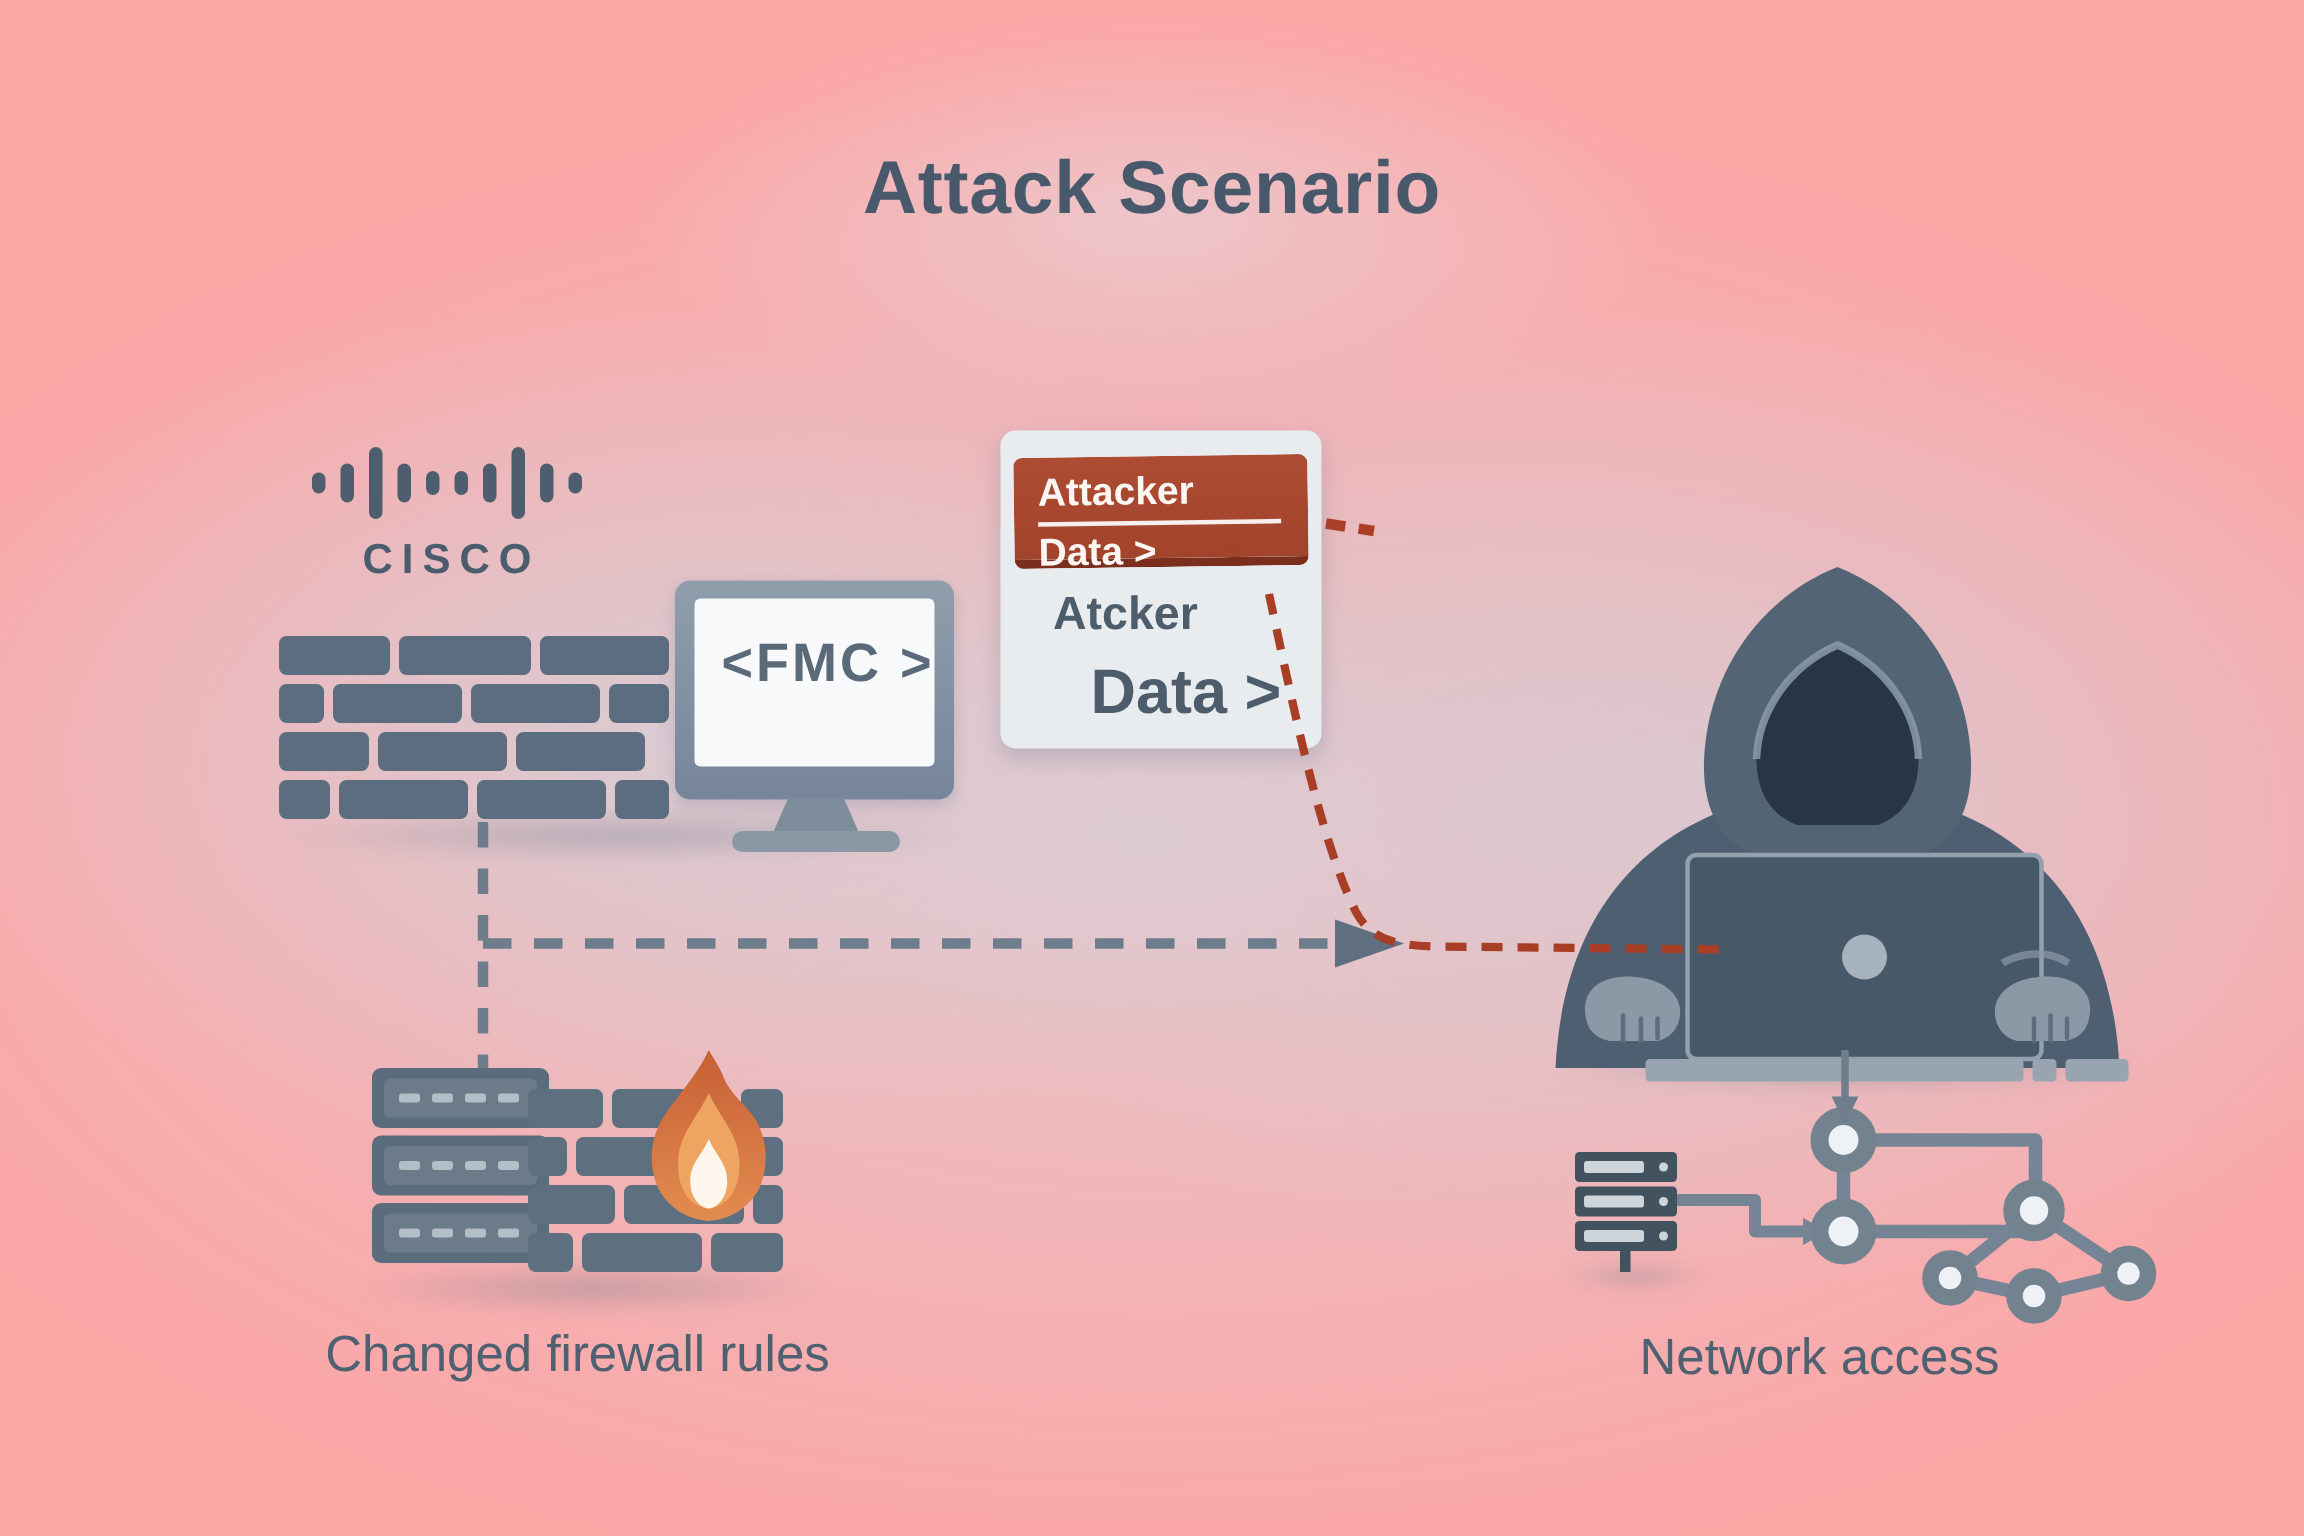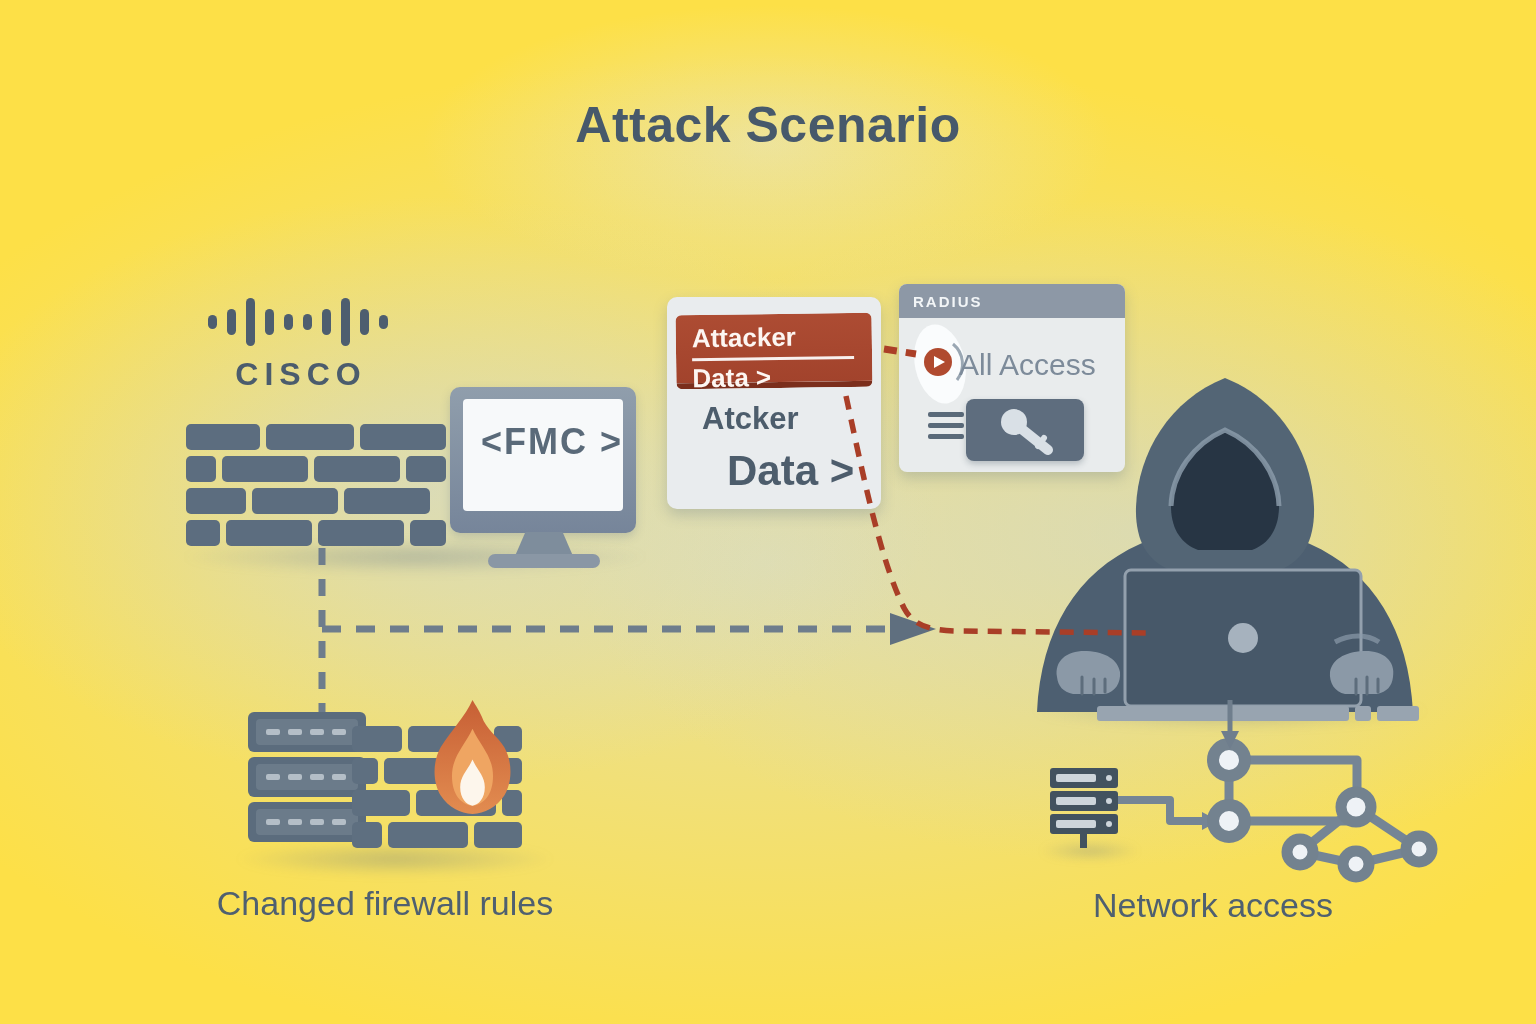--- a/index.html
+++ b/index.html
@@ -1,18 +1,18 @@
 <!DOCTYPE html>
 <html><head>
 <meta charset="utf-8">
 <style>
   html,body{margin:0;padding:0;background:#eef1f4;}
   #canvas{
     position:relative;width:1536px;height:1024px;margin:0 auto;
-    background:#fde047;overflow:hidden;
+    background:#fca5a5;overflow:hidden;
     font-family:"Liberation Sans",sans-serif;
   }
   #canvas::before{
     content:"";position:absolute;inset:0;
     background-image:
       radial-gradient(ellipse 46% 40% at 28% 48%, rgba(203,216,227,.55), transparent 72%),
       radial-gradient(ellipse 50% 44% at 74% 52%, rgba(201,214,226,.50), transparent 74%),
       radial-gradient(ellipse 78% 62% at 50% 55%, rgba(213,224,233,.55), transparent 80%),
       radial-gradient(ellipse 30% 18% at 50% 14%, rgba(224,232,239,.45), transparent 75%);
   }
@@ -21,35 +21,35 @@
     position:absolute;border-radius:50%;
     background:radial-gradient(closest-side, rgba(96,115,132,.32), rgba(96,115,132,0));
     filter:blur(5px);
   }
   .title{
     position:absolute;top:96px;left:0;width:100%;text-align:center;
     font-size:50px;font-weight:600;color:#47596b;letter-spacing:.5px;
   }
   
   .cisco{position:absolute;left:206px;top:296px;width:190px;text-align:center;}
-  .cisco-word{font-size:32px;font-weight:700;letter-spacing:6px;color:#4b5c6d;margin-top:4px;}
+  .cisco-word{font-size:28px;font-weight:700;letter-spacing:6px;color:#4b5c6d;margin-top:4px;}
   
   .wall{position:absolute;}
   
   .monitor{position:absolute;left:450px;top:387px;width:186px;height:146px;
     background:linear-gradient(#909eac,#76859a);border-radius:10px;
     box-shadow:0 4px 10px rgba(90,110,130,.25);}
   .monitor .screen{position:absolute;left:13px;top:12px;right:13px;bottom:22px;
     background:#f7f9fa;border-radius:4px;display:flex;align-items:flex-start;justify-content:flex-end;}
   .monitor .screen span{margin-top:22px;font-size:36px;font-weight:700;letter-spacing:2px;color:#5a6a79;}
   .monitor-stand{position:absolute;left:515px;top:532px;width:58px;height:24px;
     background:#7e8d9c;clip-path:polygon(18% 0,82% 0,100% 100%,0 100%);}
   .monitor-base{position:absolute;left:488px;top:554px;width:112px;height:14px;border-radius:7px;background:#8a97a5;}
   
-  .attacker-card{position:absolute;left:667px;top:297px;width:214px;height:212px;
+  .attacker-card{position:absolute;left:667px;top:287px;width:214px;height:212px;
     background:#e9eceee8;background:#e9ecee;border-radius:10px;
     box-shadow:0 6px 14px rgba(90,110,130,.28);}
   .attacker-banner{position:absolute;left:9px;top:17px;width:196px;height:74px;
     background:linear-gradient(#ad4c33,#a2432c);border-radius:6px;
     border-bottom:6px solid #7b2e1c;transform:rotate(-0.8deg);
     padding:8px 0 0 16px;box-sizing:border-box;color:#fdf6f2;}
   .attacker-banner .b1{display:block;font-size:26px;font-weight:600;
     border-bottom:3px solid rgba(255,255,255,.92);padding-bottom:4px;width:90%;}
   .attacker-banner .b2{display:block;font-size:26px;font-weight:600;margin-top:2px;}
   .attacker-body-1{position:absolute;left:35px;top:104px;font-size:31px;font-weight:700;color:#4d5d6c;}
@@ -136,44 +136,20 @@
 
   <div class="attacker-card">
     <div class="attacker-banner">
       <span class="b1">Attacker</span>
       <span class="b2">Data &gt;</span>
     </div>
     <div class="attacker-body-1">Atcker</div>
     <div class="attacker-body-2">Data &gt;</div>
   </div>
 
-  <div class="radius-win">
-    <div class="radius-header">
-      <span>RADIUS</span>
-    </div>
-    <svg class="abs" style="left:8px;top:36px;" width="70" height="96" viewBox="0 0 70 96">
-      <ellipse cx="33" cy="44" rx="25" ry="40" fill="#fafcfd" transform="rotate(-12 33 44)"></ellipse>
-      <path d="M 46 24 A 26 26 0 0 1 50 60" stroke="#9aa7b3" stroke-width="3" fill="none"></path>
-      <circle cx="31" cy="42" r="14" fill="#b04a2f"></circle>
-      <path d="M 27 36 L 38 42 L 27 48 Z" fill="#ffffff"></path>
-    </svg>
-    <div class="radius-access">All Access</div>
-    <div class="hamburger">
-        <i></i>
-        <i></i>
-        <i></i>
-      </div>
-    <div class="key-button">
-      <svg width="118" height="62" viewBox="0 0 118 62">
-        <circle cx="48" cy="23" r="13" fill="#d9e0e6"></circle>
-        <line x1="57" y1="31" x2="82" y2="51" stroke="#d9e0e6" stroke-width="10" stroke-linecap="round"></line>
-        <line x1="72" y1="47" x2="78" y2="39" stroke="#d9e0e6" stroke-width="6" stroke-linecap="round"></line>
-      </svg>
-    </div>
-  </div>
 
   <svg class="abs" style="left:1005px;top:372px;" width="440" height="350" viewBox="0 0 440 350">
 
     <path d="M 32 340 C 36 258 72 200 135 172 C 160 160 180 166 182 148 L 258 148 C 260 166 280 160 305 172 C 368 200 404 258 408 340 Z" fill="#4d5f71"></path>
 
     <path d="M 220 6 C 165 28 133 80 131 135 C 130 168 142 188 163 197 L 277 197 C 298 188 310 168 309 135 C 307 80 275 28 220 6 Z" fill="#536575"></path>
 
     <path d="M 220 58 C 188 72 167 102 166 134 C 166 158 177 172 193 178 L 247 178 C 263 172 274 158 274 134 C 273 102 252 72 220 58 Z" fill="#273544"></path>
 
     <path d="M 166 134 C 167 102 188 72 220 58 C 252 72 273 102 274 134" stroke="#8a9aa9" stroke-width="5" fill="none" opacity="0.85"></path>

